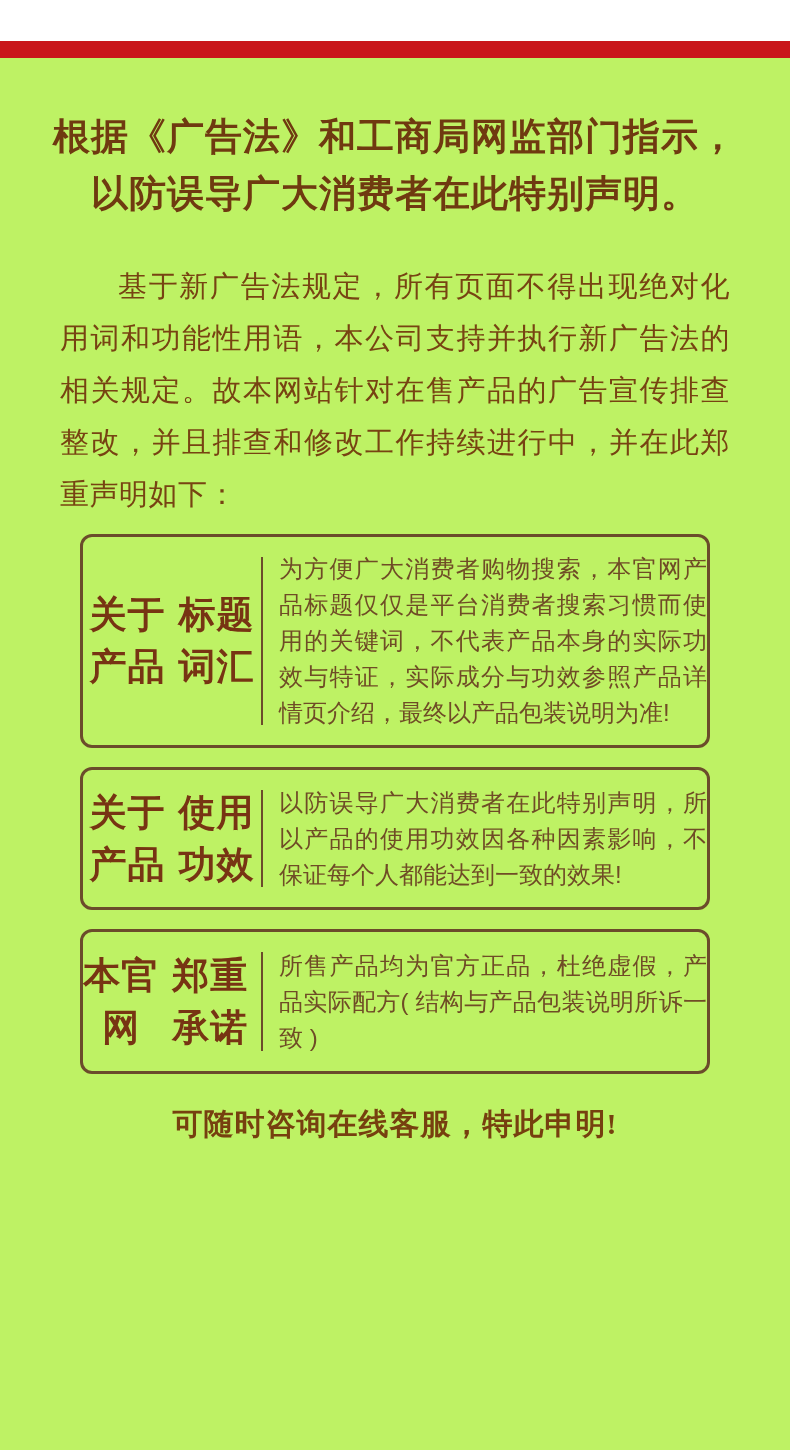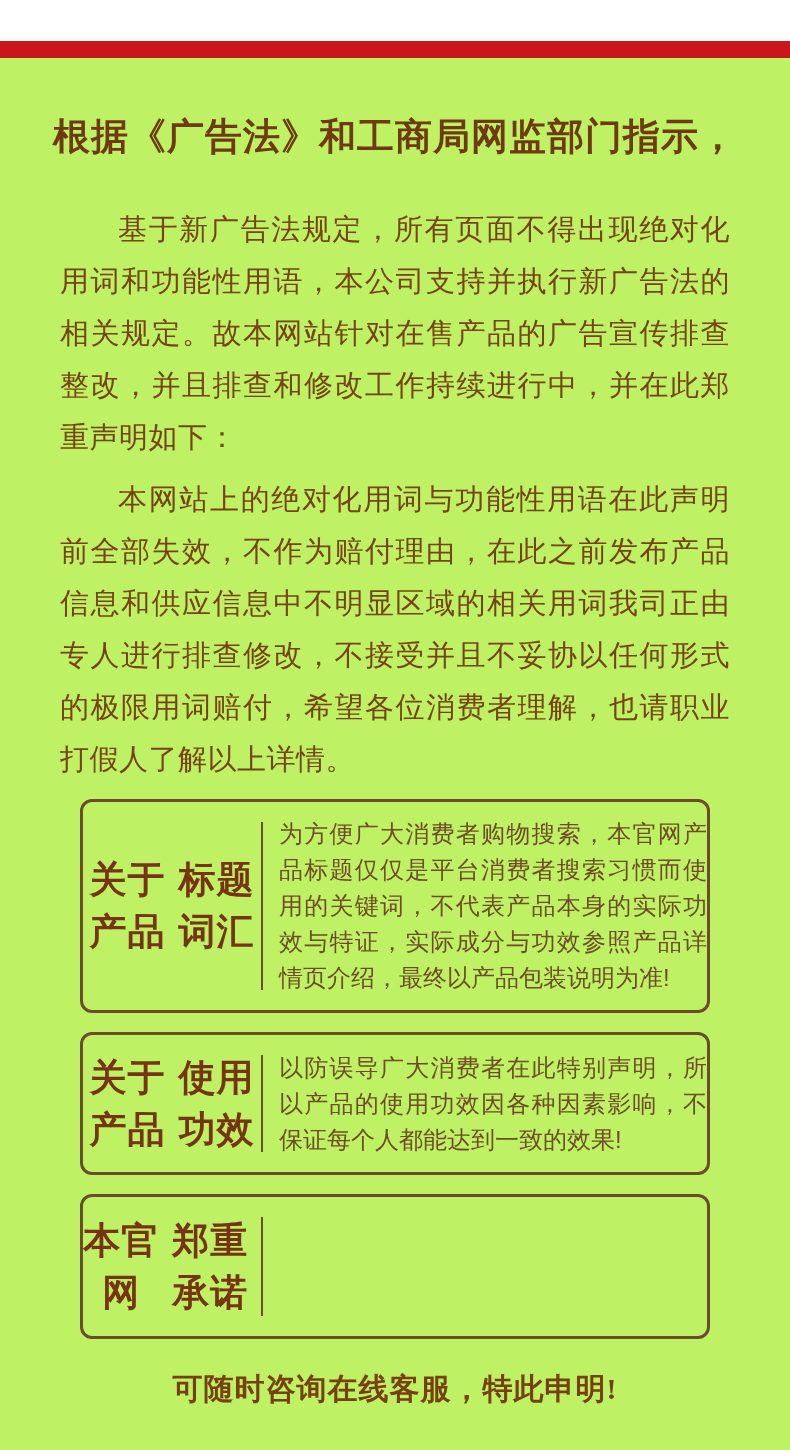--- a/index.html
+++ b/index.html
@@ -99,24 +99,24 @@
   }
 </style>
 </head>
 <body>
 
 <div class="page">
   <div class="red-bar-top"></div>
 
   <h1 class="heading">
     <div>根据《广告法》和工商局网监部门指示，</div>
+    <div>以防误导广大消费者在此特别声明。</div>
   </h1>
 
   <p class="para para-1">基于新广告法规定，所有页面不得出现绝对化用词和功能性用语，本公司支持并执行新广告法的相关规定。故本网站针对在售产品的广告宣传排查整改，并且排查和修改工作持续进行中，并在此郑重声明如下：</p>
-  <p class="para para-2">本网站上的绝对化用词与功能性用语在此声明前全部失效，不作为赔付理由，在此之前发布产品信息和供应信息中不明显区域的相关用词我司正由专人进行排查修改，不接受并且不妥协以任何形式的极限用词赔付，希望各位消费者理解，也请职业打假人了解以上详情。</p>
 
   <div class="boxes">
 
     <section class="notice-box box-1">
       <div class="box-title">
         <span>关于产品</span>
         <span>标题词汇</span>
       </div>
       <div class="box-divider"></div>
       <div class="box-body">为方便广大消费者购物搜索，本官网产品标题仅仅是平台消费者搜索习惯而使用的关键词，不代表产品本身的实际功效与特证，实际成分与功效参照产品详情页介绍，最终以产品包装说明为准!</div>
@@ -130,20 +130,21 @@
       <div class="box-divider"></div>
       <div class="box-body">以防误导广大消费者在此特别声明，所以产品的使用功效因各种因素影响，不保证每个人都能达到一致的效果!</div>
     </section>
 
     <section class="notice-box box-3">
       <div class="box-title">
         <span>本官网</span>
         <span>郑重承诺</span>
       </div>
       <div class="box-divider"></div>
+      <div class="box-body">所售产品均为官方正品，杜绝虚假，产品实际配方( 结构与产品包装说明所诉一致 )</div>
     </section>
 
   </div>
 
   <div class="footer">
     <div>可随时咨询在线客服，特此申明!</div>
   </div>
 
   <div class="red-bar-bottom"></div>
 </div>

